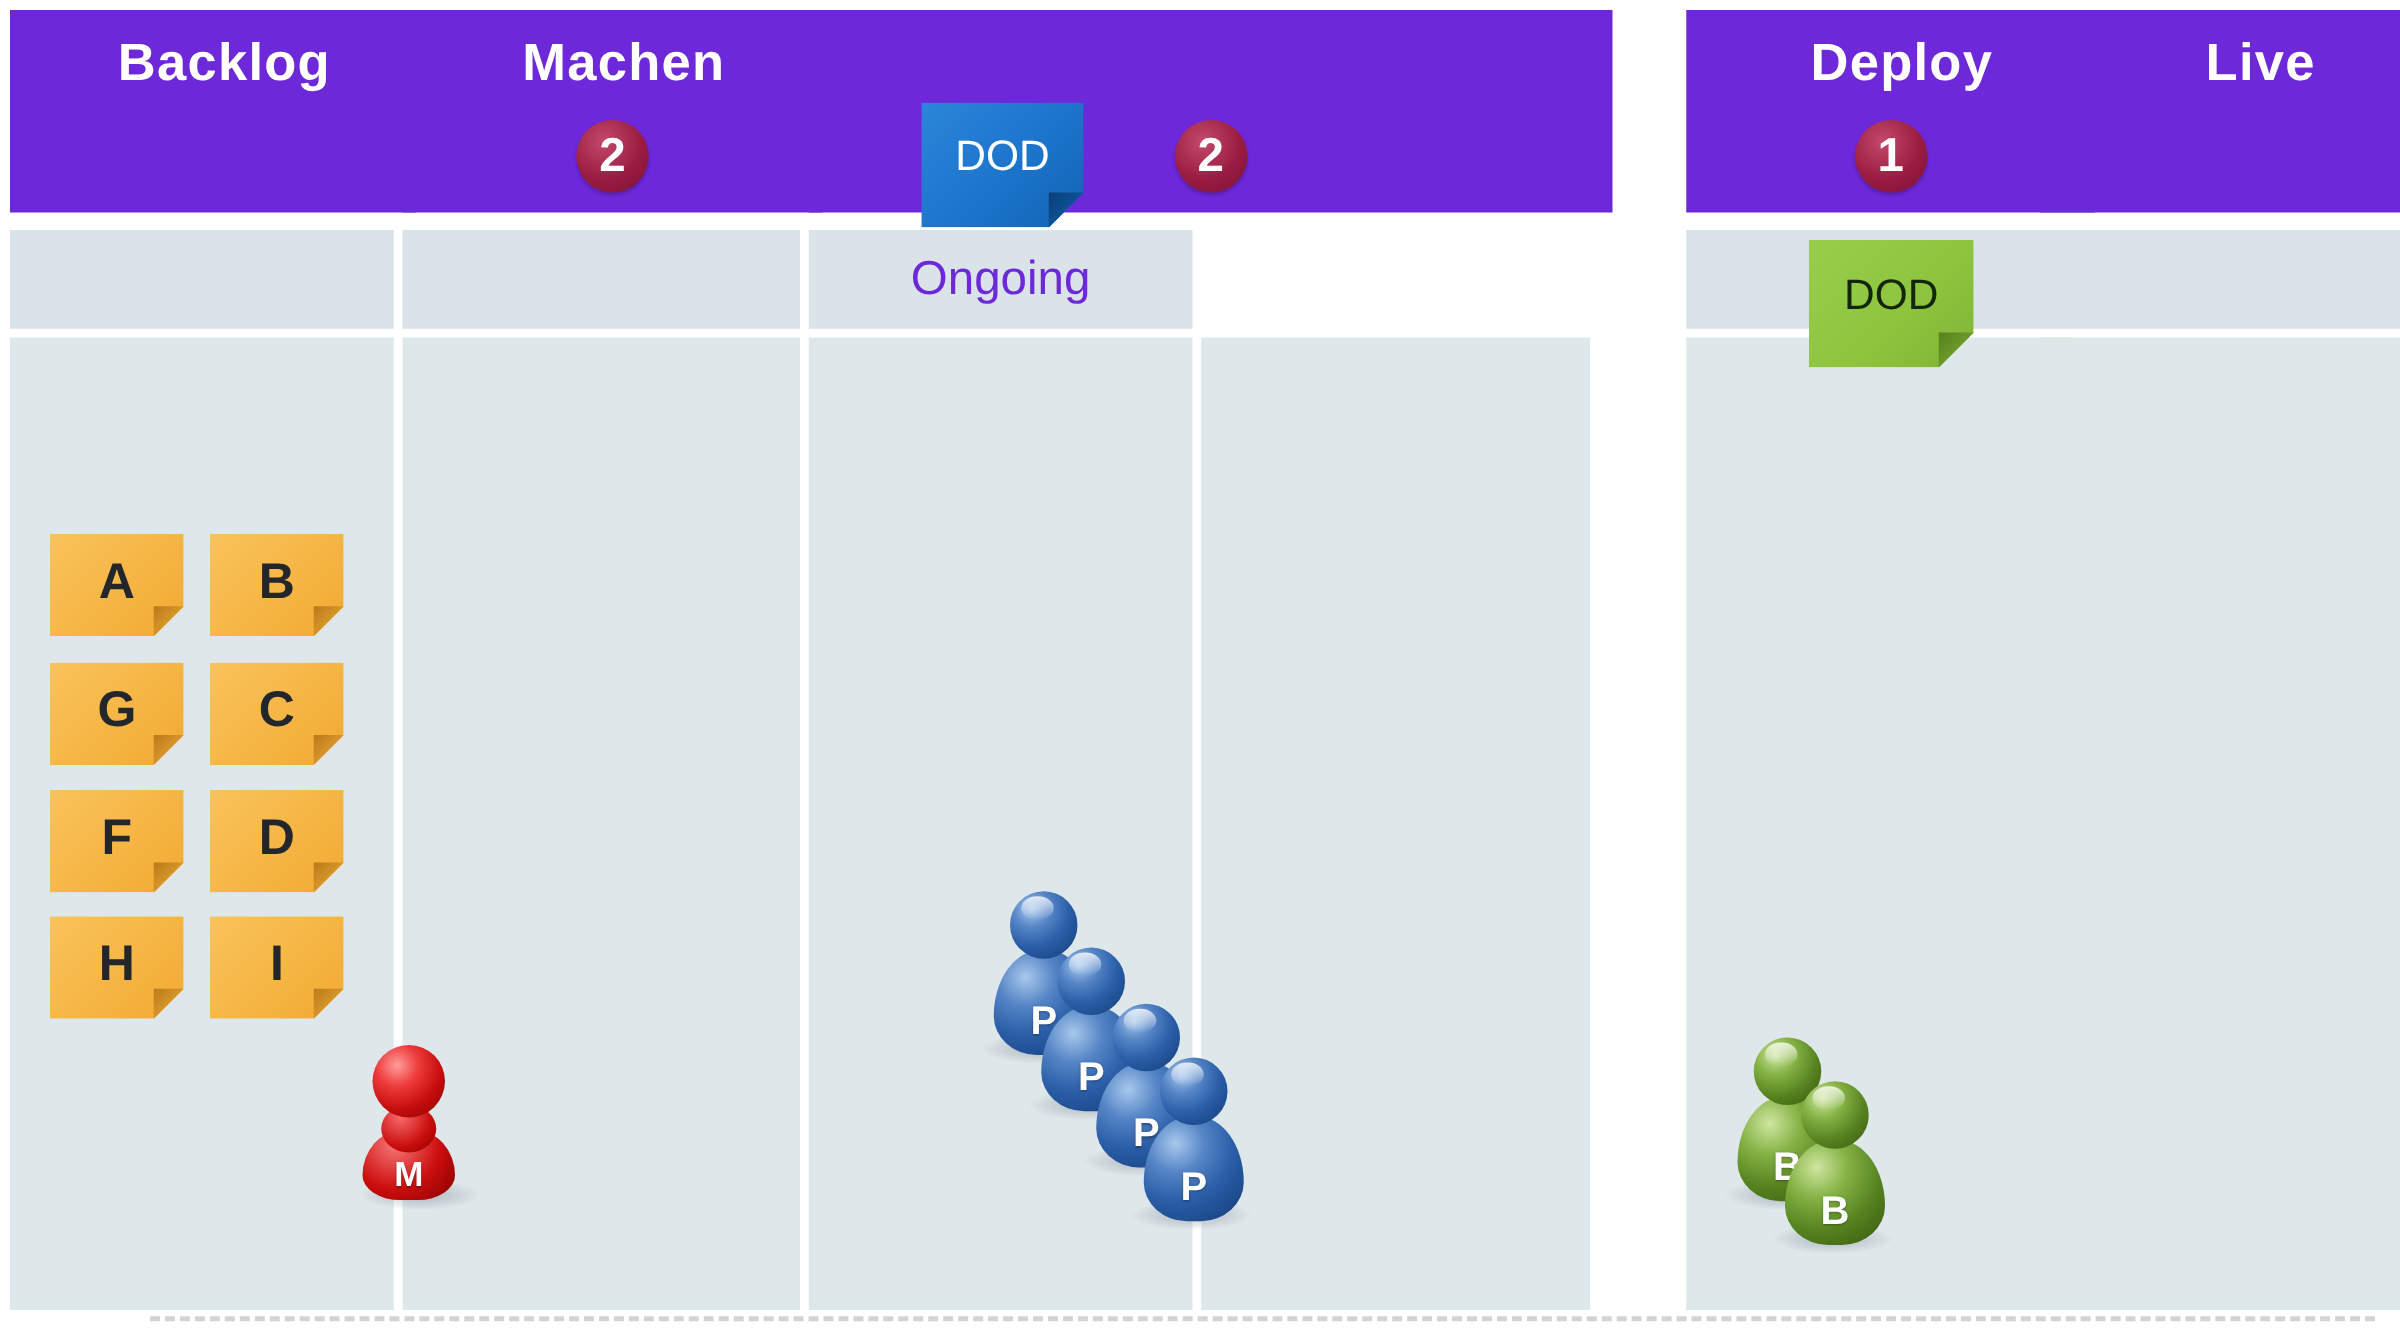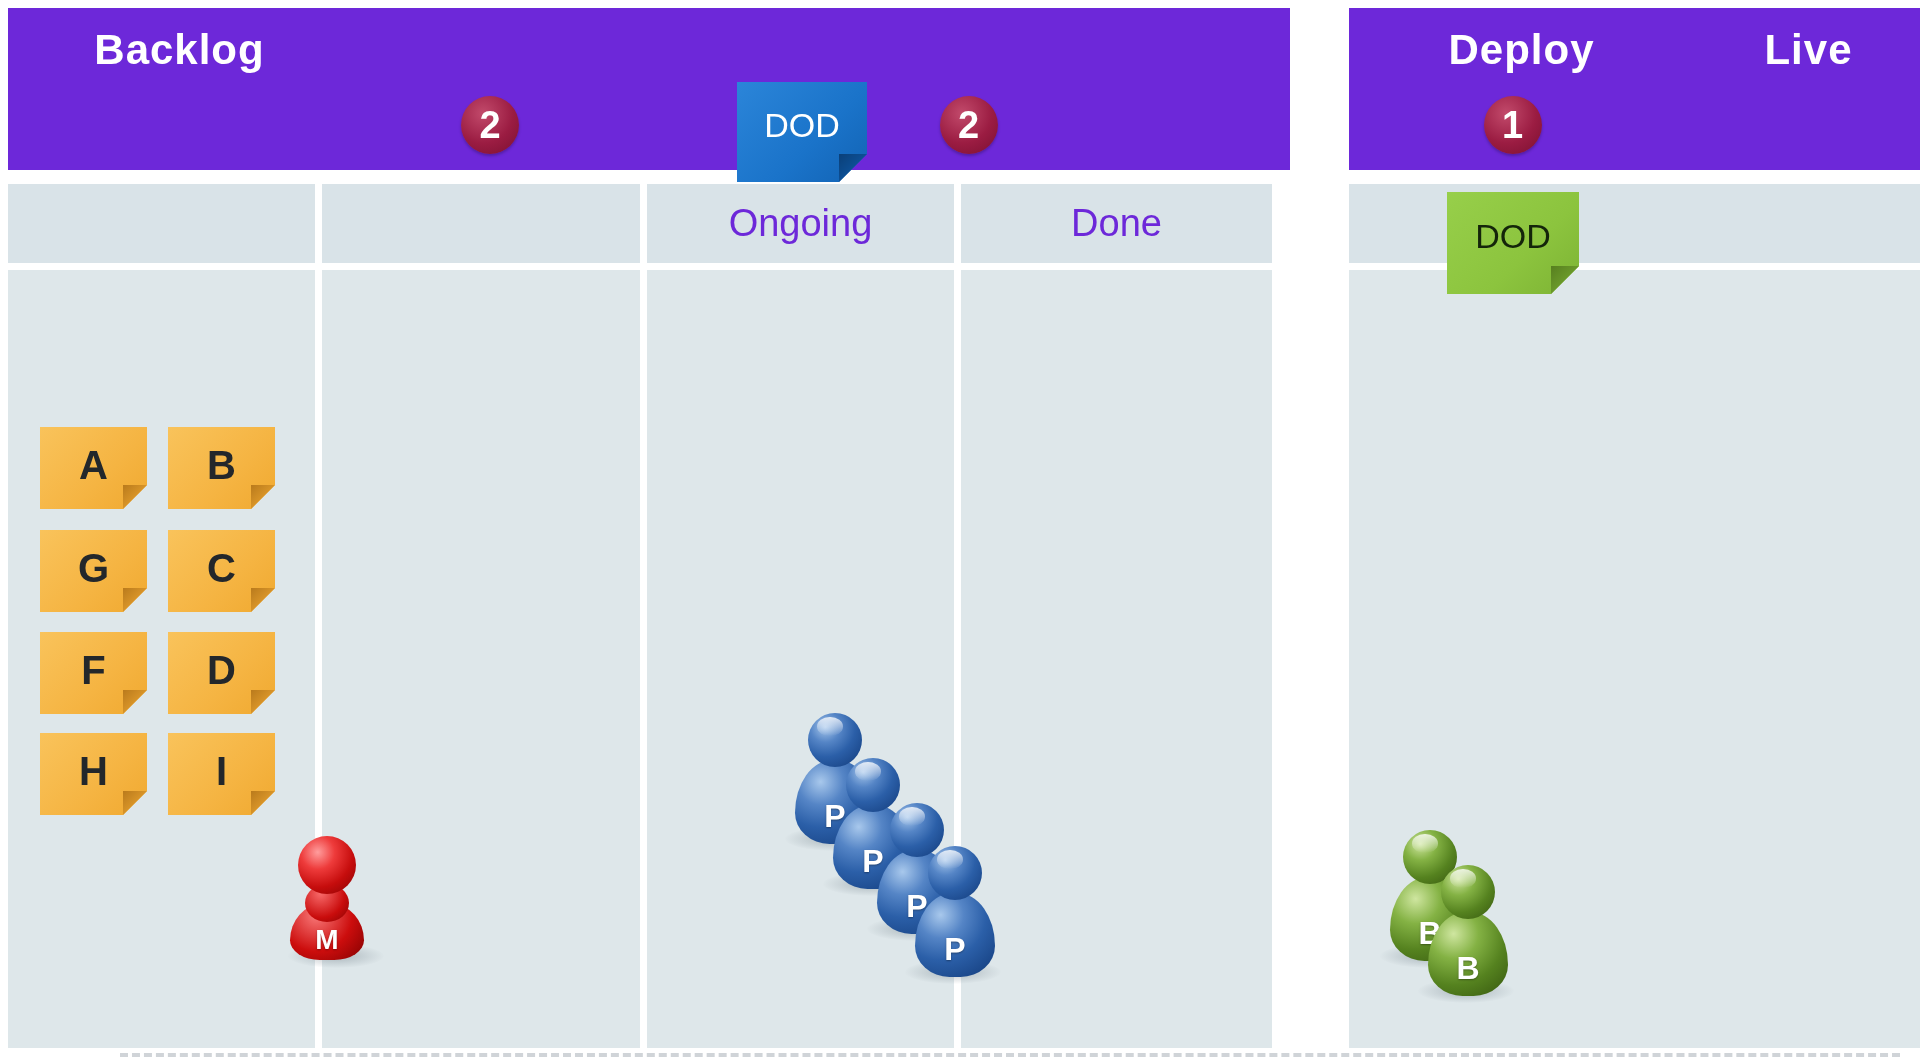--- a/index.html
+++ b/index.html
@@ -87,43 +87,41 @@
 </style>
 </head>
 <body>
 
 <div class="stage">
 
   <div class="cell header c1">
     <span class="htitle">Backlog</span>
   </div>
   <div class="cell header c2">
+    <span class="htitle">Machen</span>
     <span class="wip-badge">2</span>
   </div>
   <div class="cell header h-ent">
     <span class="wip-badge">2</span>
     <div class="dod dod-blue">DOD
       <span class="fold"></span>
     </div>
   </div>
   <div class="cell header c5">
     <span class="htitle">Deploy</span>
     <span class="wip-badge">1</span>
   </div>
   <div class="cell header c6">
     <span class="htitle">Live</span>
   </div>
 
   <div class="cell subheader c1"></div>
   <div class="cell subheader c2"></div>
   <div class="cell subheader c3">
     <span class="sublabel">Ongoing</span>
-  </div>
-  <div class="cell subheader c4">
-    <span class="sublabel">Done</span>
   </div>
   <div class="cell subheader c5">
     <div class="dod dod-green">DOD
       <span class="fold"></span>
     </div>
   </div>
   <div class="cell subheader c6"></div>
 
   <div class="cell lane c1"></div>
   <div class="cell lane c2"></div>

